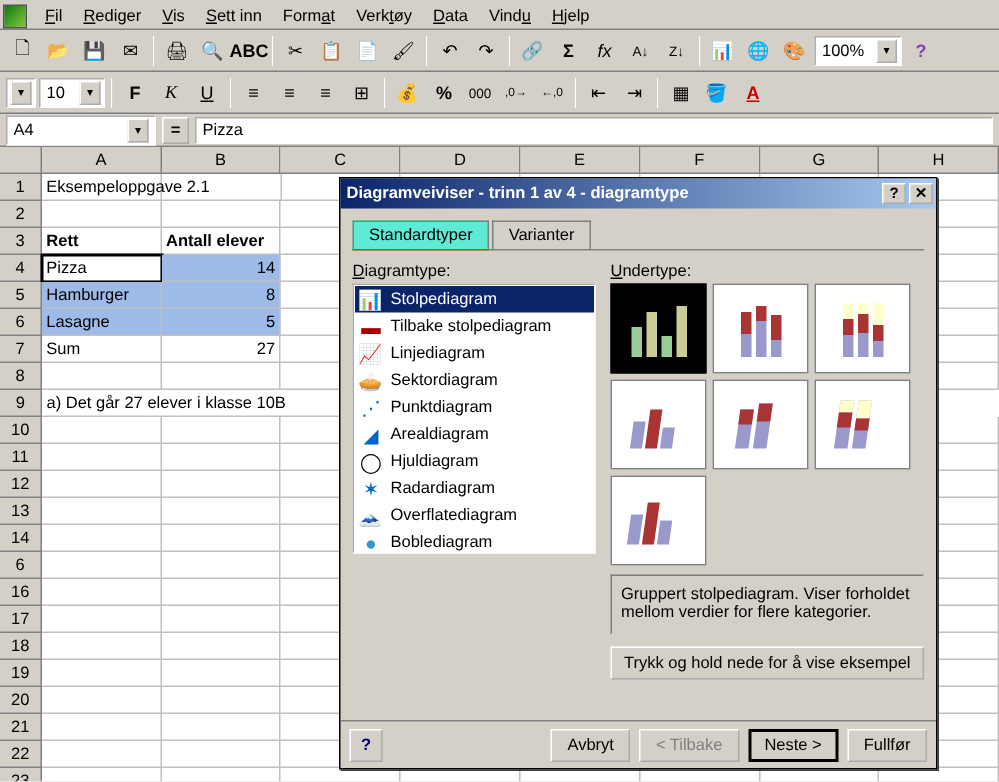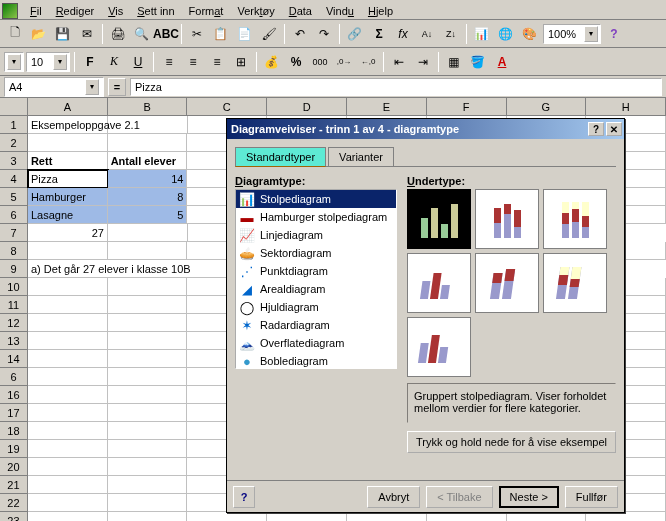--- a/index.html
+++ b/index.html
@@ -41,21 +41,21 @@
 
 
 .dialog { position: absolute; left: 226px; top: 118px; width: 399px; height: 395px; background: #d4d0c8; border: 1px solid #000; box-shadow: 1px 1px 0 #404040; }
 .titlebar { height: 20px; background: linear-gradient(to right,#0a246a,#a6caf0); color: #fff; display: flex; align-items: center; padding: 0 2px 0 4px; font-weight: bold; font-size: 11px; }
 .titlebar .spacer { flex: 1; }
 .titlebar .win-btn { width: 16px; height: 14px; background: #d4d0c8; border: 1px outset #fff; margin-left: 2px; display: flex; align-items: center; justify-content: center; color: #000; font-size: 10px; font-family: Arial; font-weight: bold; }
 .dlg-body { padding: 8px; }
 .tabs { display: flex; border-bottom: 1px solid #808080; margin-bottom: 8px; }
 .tab { padding: 3px 10px; border: 1px solid #808080; border-bottom: none; background: #d4d0c8; margin-right: 2px; font-size: 11px; cursor: default; position: relative; }
 .tab.active { background: #5eead4; border-bottom: 1px solid #a16207; margin-bottom: -1px; z-index: 2; }
-.section-label { font-size: 11px; margin-bottom: 2px; font-weight: bold; }
+.section-label { font-size: 11px; margin-bottom: 2px; }
 .chart-type-box { display: flex; gap: 10px; }
 .type-list { width: 162px; height: 180px; background: #fff; border: 1px inset #fff; overflow-y: auto; }
 .type-item { display: flex; align-items: center; padding: 1px 2px; gap: 4px; font-size: 11px; cursor: default; }
 .type-item.sel { background: #0a246a; color: #fff; }
 .type-icon { width: 18px; height: 16px; display: flex; align-items: center; justify-content: center; font-size: 13px; }
 .subtype-grid { display: grid; grid-template-columns: repeat(3, 64px); grid-auto-rows: 60px; gap: 4px; }
 .subtype { border: 1px solid #808080; background: #fff; display: flex; align-items: center; justify-content: center; }
 .subtype.sel { border: 2px solid #000; background: #000; }
 .subtype-desc { margin-top: 6px; border: 1px inset #d4d0c8; padding: 6px; font-size: 11px; height: 40px; }
 .preview-btn { margin-top: 8px; width: 100%; height: 22px; border: 1px outset #fff; background: #d4d0c8; font-size: 11px; }
@@ -249,20 +249,21 @@
         <div class="cell right sel-range">5</div>
         <div class="cell"></div>
         <div class="cell"></div>
         <div class="cell"></div>
         <div class="cell"></div>
         <div class="cell"></div>
         <div class="cell"></div>
       </div>
       <div class="row">
         <div class="row-h">7</div>
+        <div class="cell">Sum</div>
         <div class="cell right">27</div>
         <div class="cell"></div>
         <div class="cell"></div>
         <div class="cell"></div>
         <div class="cell"></div>
         <div class="cell"></div>
         <div class="cell"></div>
       </div>
       <div class="row">
         <div class="row-h">8</div>
@@ -451,21 +452,21 @@
     <div class="chart-type-box">
       <div style="flex-shrink:0">
         <div class="section-label"><u>D</u>iagramtype:</div>
         <div class="type-list">
           <div class="type-item sel">
               <span class="type-icon">📊</span>
               <span>Stolpediagram</span>
             </div>
           <div class="type-item">
               <span class="type-icon" style="color:#a00">▬</span>
-              <span>Hamburger stolpediagram</span>
+              <span>Tilbake stolpediagram</span>
             </div>
           <div class="type-item">
               <span class="type-icon" style="color:#cc0">📈</span>
               <span>Linjediagram</span>
             </div>
           <div class="type-item">
               <span class="type-icon">🥧</span>
               <span>Sektordiagram</span>
             </div>
           <div class="type-item">

